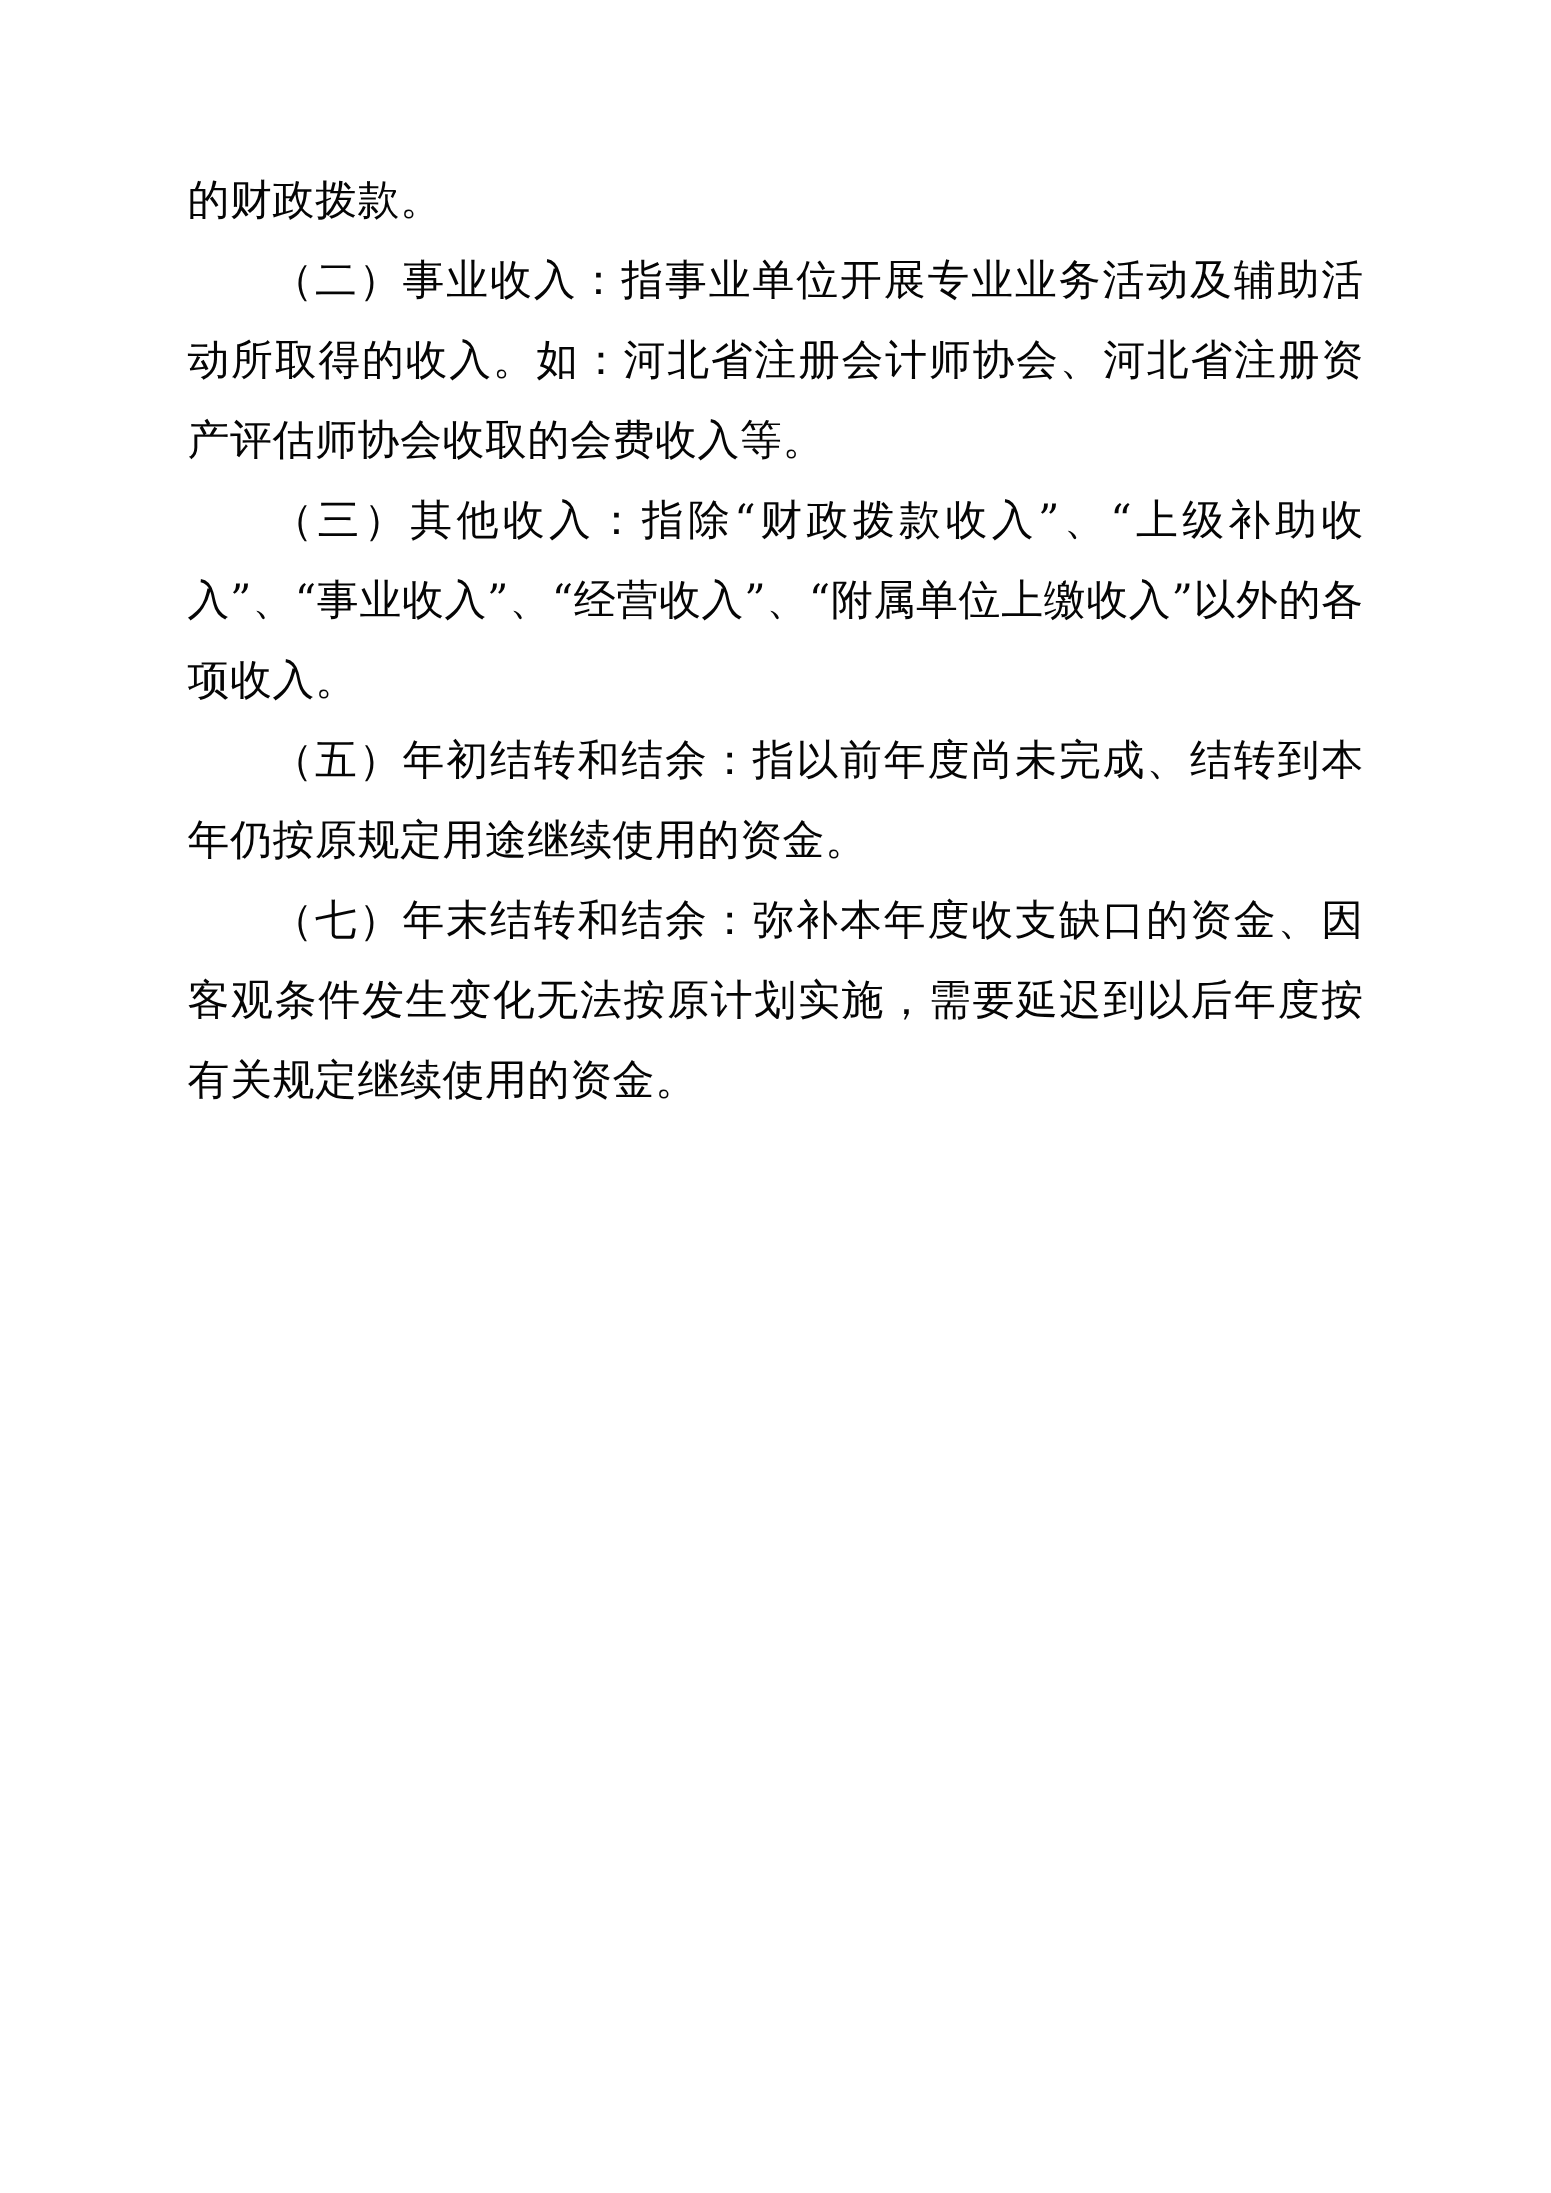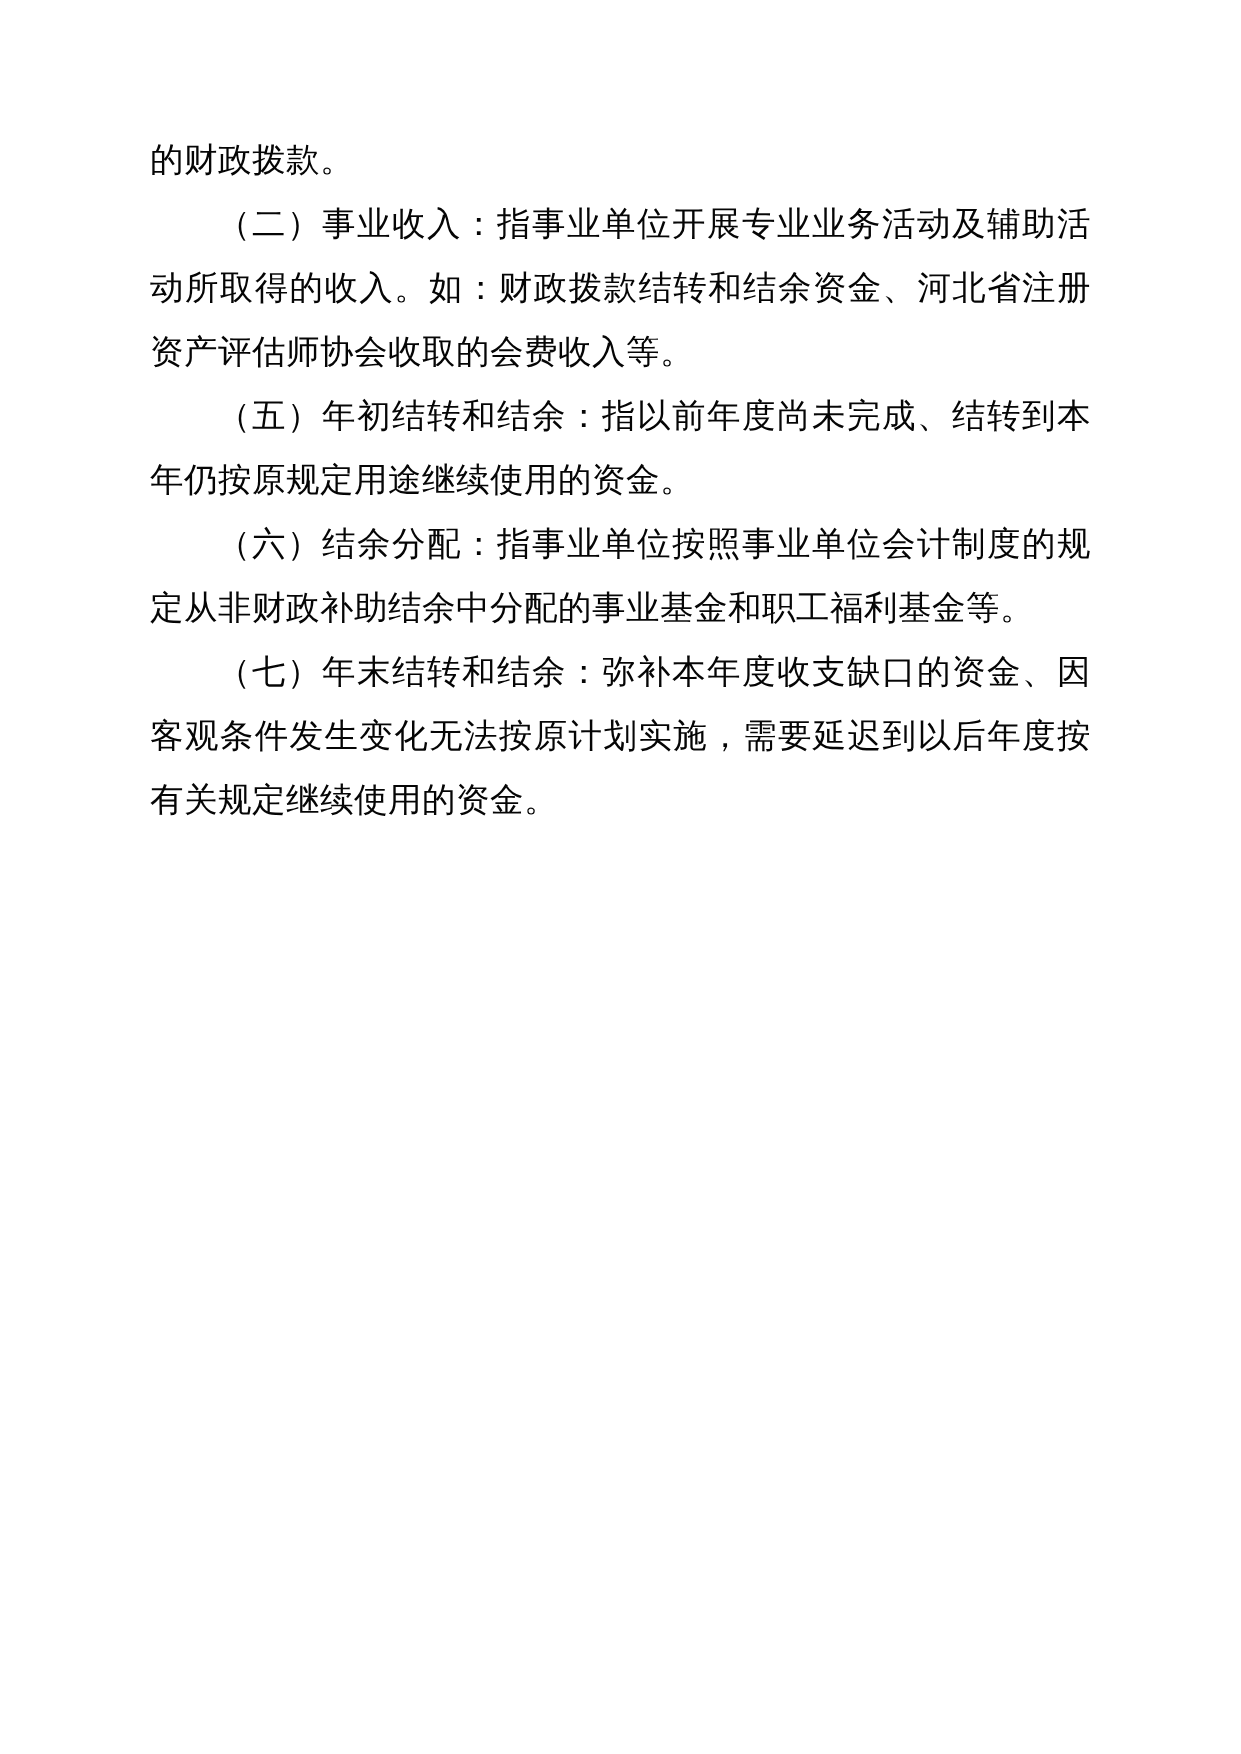--- a/index.html
+++ b/index.html
@@ -34,18 +34,18 @@
   p.indent {
     text-indent: 67px;
   }
 </style>
 </head>
 <body>
 
 <div class="page">
   <div class="doc-body">
     <p class="para">的财政拨款。</p>
-    <p class="para indent">（二）事业收入：指事业单位开展专业业务活动及辅助活动所取得的收入。如：财政拨款结转和结余资金、河北省注册资产评估师协会收取的会费收入等。</p>
+    <p class="para indent">（二）事业收入：指事业单位开展专业业务活动及辅助活动所取得的收入。如：河北省注册会计师协会、河北省注册资产评估师协会收取的会费收入等。</p>
+    <p class="para indent">（三）其他收入：指除“财政拨款收入”、“上级补助收入”、“事业收入”、“经营收入”、“附属单位上缴收入”以外的各项收入。</p>
     <p class="para indent">（五）年初结转和结余：指以前年度尚未完成、结转到本年仍按原规定用途继续使用的资金。</p>
-    <p class="para indent">（六）结余分配：指事业单位按照事业单位会计制度的规定从非财政补助结余中分配的事业基金和职工福利基金等。</p>
     <p class="para indent">（七）年末结转和结余：弥补本年度收支缺口的资金、因客观条件发生变化无法按原计划实施，需要延迟到以后年度按有关规定继续使用的资金。</p>
   </div>
 </div>
 
 </body></html>

